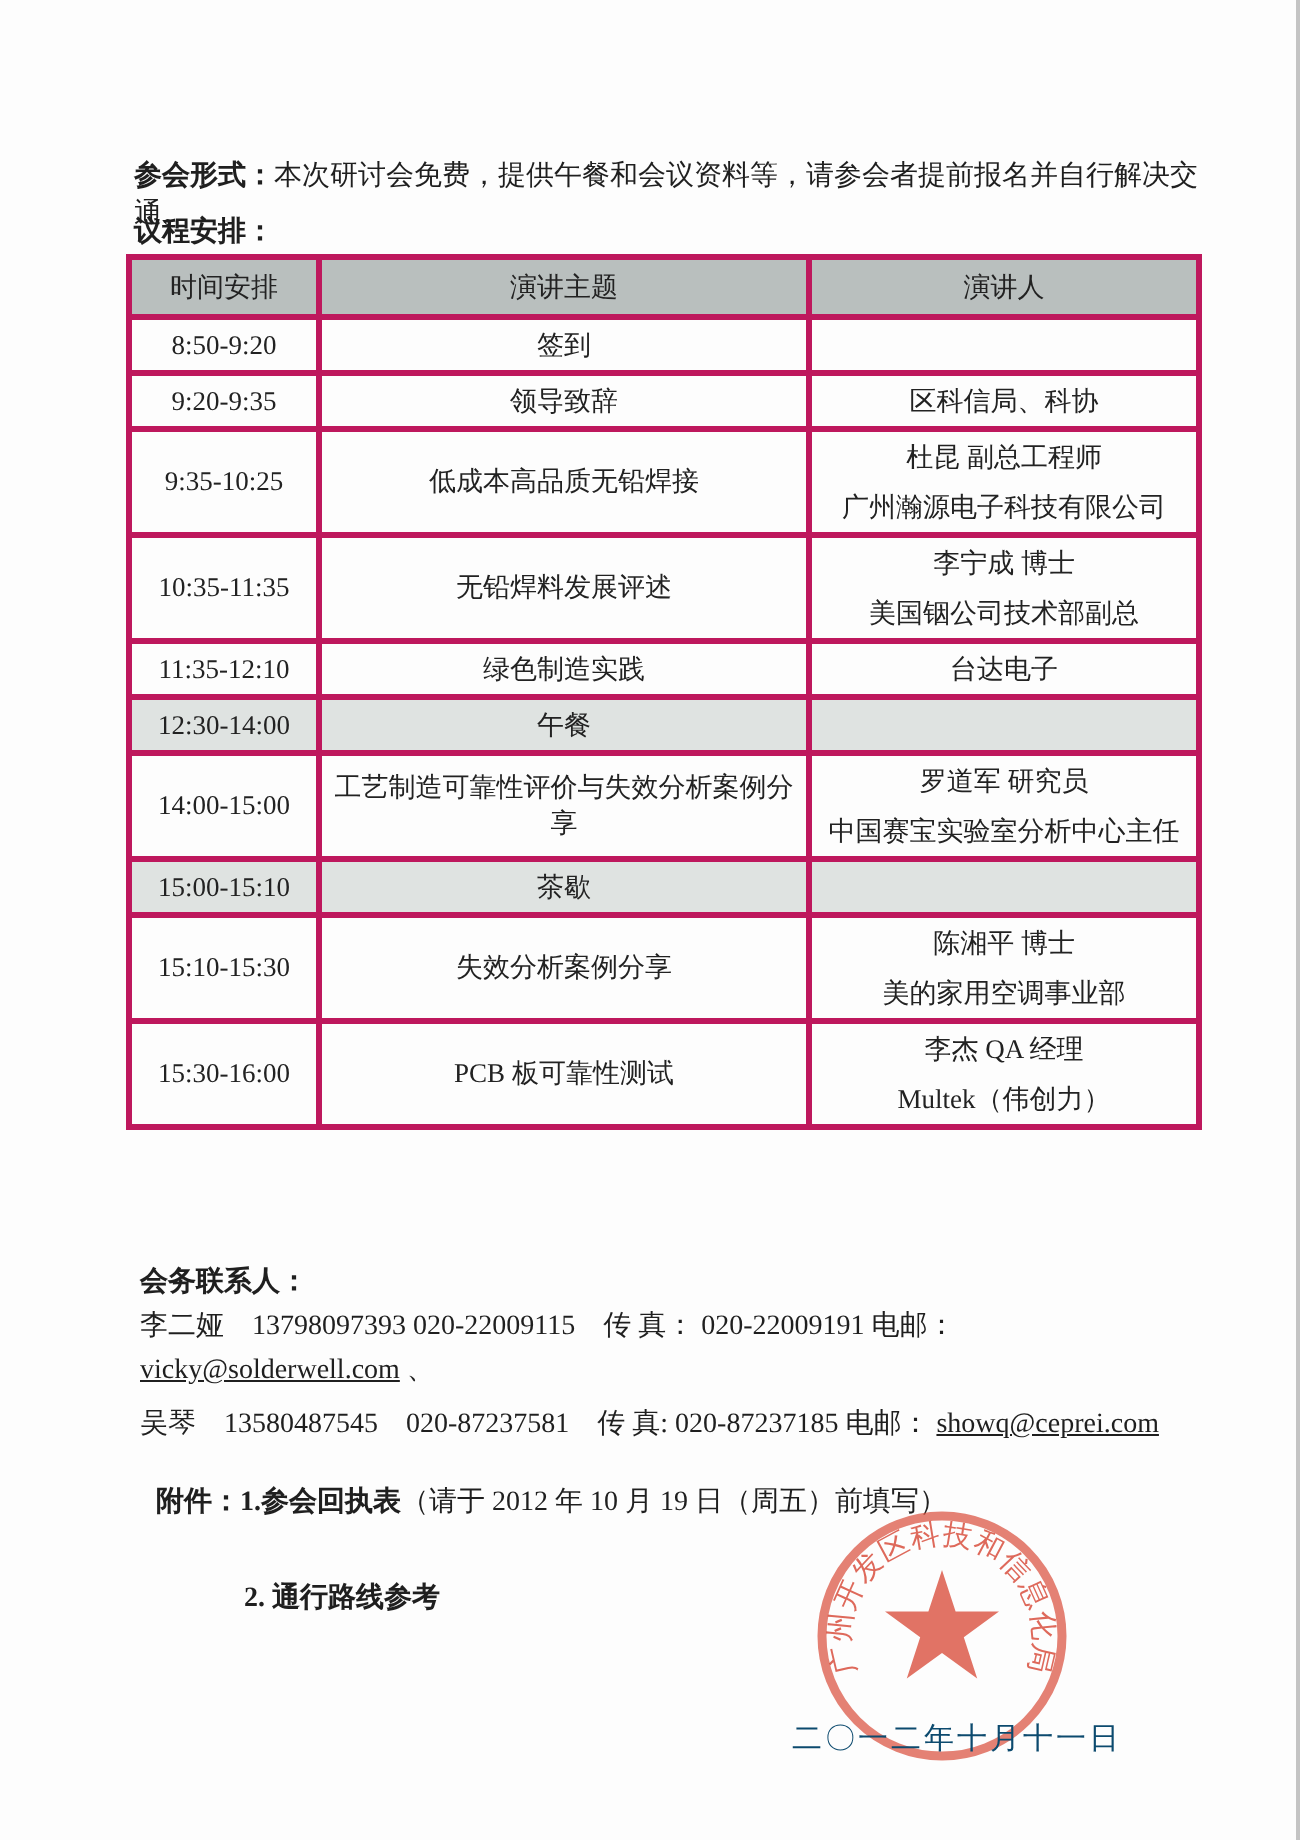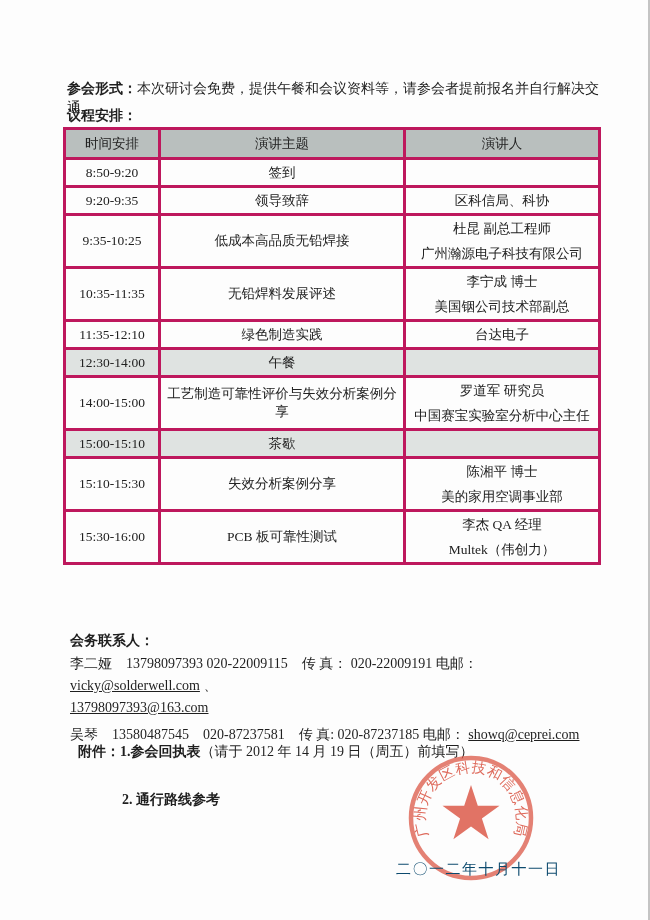--- a/index.html
+++ b/index.html
@@ -138,28 +138,27 @@
             <div>Multek（伟创力）</div>
           </td>
         </tr>
       </tbody>
   </table>
 
   <div class="contacts">
     <div class="heading">会务联系人：</div>
     <div>
         <div class="cline"><span>李二娅　13798097393 020-22009115　传 真： 020-22009191 电邮： </span><span class="email">vicky@solderwell.com</span><span> 、</span></div>
-        <div class="cline"><span class="email">13798097393@163.com</span></div>
         <div class="cline gap"><span>吴琴　13580487545　020-87237581　传 真: 020-87237185 电邮： </span><span class="email">showq@ceprei.com</span></div>
       </div>
   </div>
 
   <div class="attachments">
     <div>
-      <span class="bold">附件：</span><span class="bold">1.参会回执表</span><span>（请于 2012 年 14 月 19 日（周五）前填写）</span>
+      <span class="bold">附件：</span><span class="bold">1.参会回执表</span><span>（请于 2012 年 10 月 19 日（周五）前填写）</span>
     </div>
     <div class="indent bold">2. 通行路线参考</div>
   </div>
 
   <svg class="stamp-svg" width="212" height="165" viewBox="0 0 212 165">
     <circle cx="105" cy="81" r="60" fill="none" stroke-width="4.5" opacity="0.72" stroke="#d9503f"></circle>
     <path id="sealArc" d="M 63.3 100.5 A 46 46 0 1 1 146.7 100.5" fill="none"></path>
     <text font-size="14.5" letter-spacing="0.5" opacity="0.85" font-family="&quot;Liberation Serif&quot;,&quot;DejaVu Serif&quot;,serif" fill="#d9503f">
       <textPath href="#sealArc" startOffset="2">广州开发区科技和信息化局</textPath>
     </text>

